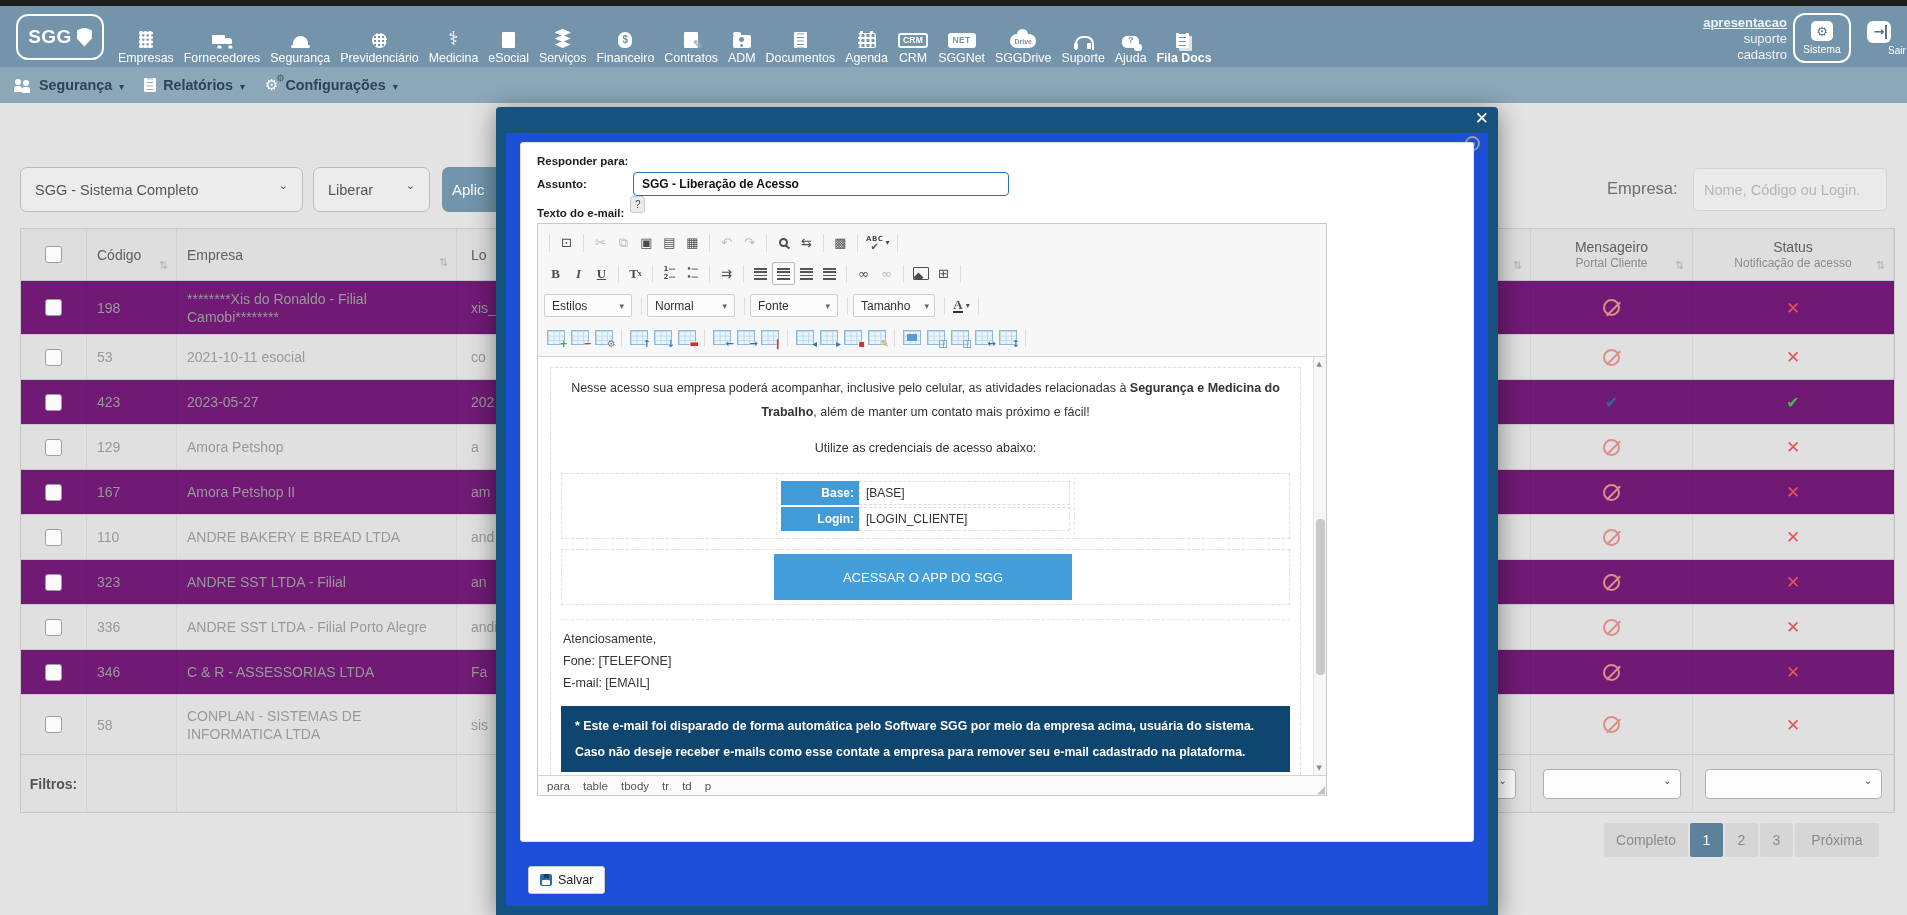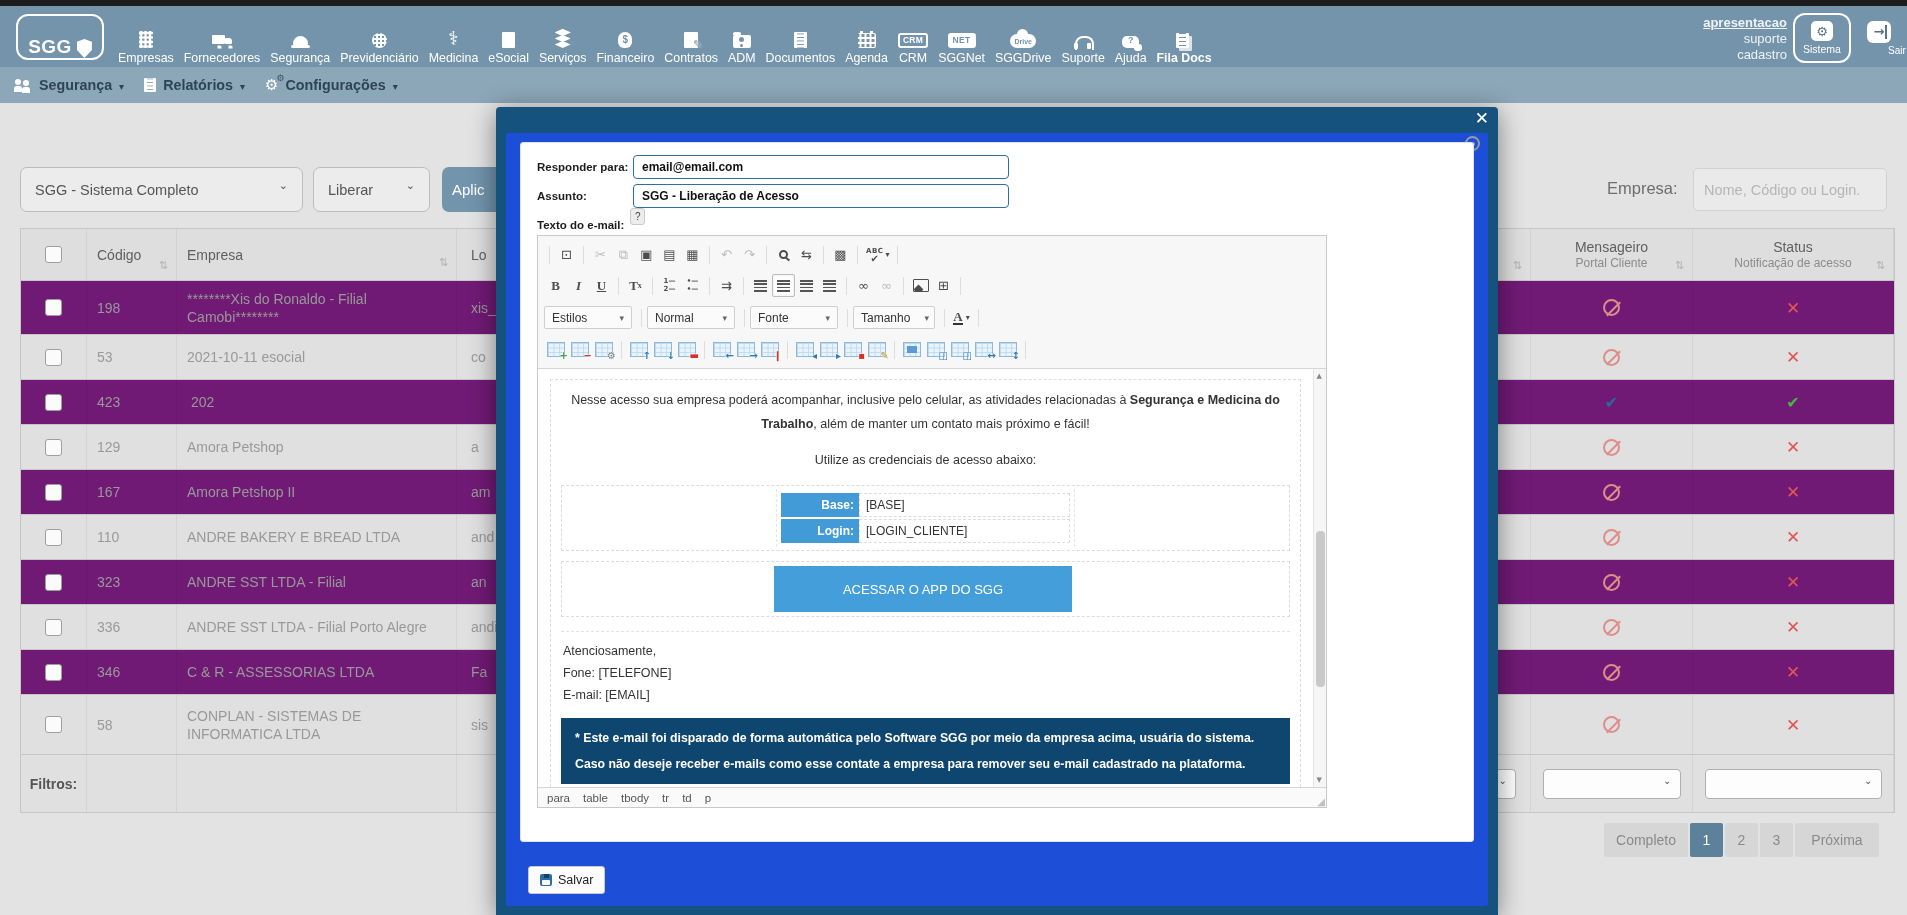--- a/index.html
+++ b/index.html
@@ -7,21 +7,21 @@
     font-family:"Liberation Sans", sans-serif; }
   .screen { position:relative; width:1907px; height:915px; overflow:hidden; background:#e3e3e3; }
   .ico { font-family:"DejaVu Sans", sans-serif; }
 
   
   .chrome { position:absolute; left:0; top:0; width:100%; height:6px; background:#1c1c1c; }
 
   
   .topbar { position:absolute; left:0; top:6px; width:100%; height:61px; background:#7494ab; }
   .logo { position:absolute; left:16px; top:8px; width:88px; height:46px; border:2px solid #fff;
-    border-radius:12px; display:flex; align-items:flex-end; justify-content:center; gap:5px;
+    border-radius:12px; display:flex; align-items:center; justify-content:center; gap:5px;
     color:#fff; font-size:19px; font-weight:700; letter-spacing:.5px; }
   .shield { width:15px; height:19px; background:#fff;
     clip-path:polygon(50% 0,100% 15%,100% 58%,50% 100%,0 58%,0 15%); }
   .mainnav { position:absolute; left:118px; top:7px; height:52px; display:flex; gap:10px; align-items:flex-end; }
   .nav-item { display:flex; flex-direction:column; align-items:center; justify-content:flex-end;
     color:#fff; cursor:pointer; }
   .nav-item .nico { height:28px; display:flex; align-items:flex-end; justify-content:center;
     font-size:19px; line-height:1; margin-bottom:3px; color:#fff; }
   .nav-item .nlabel { font-size:12.4px; white-space:nowrap; }
   .nav-item.bold .nlabel { font-weight:700; }
@@ -514,20 +514,21 @@
         </div>
       <div class="td c-sta">
           <span class="ic-x"></span>
         </div>
     </div>
     <div class="tr dark">
       <div class="td c-cb">
           <span class="cb"></span>
         </div>
       <div class="td c-cod">423</div>
+      <div class="td c-emp">2023-05-27</div>
       <div class="td c-log">202</div>
       <div class="td c-men">
           <span class="ic-ck-blue"></span>
         </div>
       <div class="td c-sta">
           <span class="ic-ck-green"></span>
         </div>
     </div>
     <div class="tr">
       <div class="td c-cb">
@@ -653,21 +654,20 @@
     <div class="pbtn word">Próxima</div>
   </div>
 
   <div class="modal">
     <span class="modal-close"></span>
     <div class="modal-inner">
       <span class="refresh"></span>
       <div class="panel">
         <div class="frow">
           <label>Responder para:</label>
-          <input value="email@email.com" style="">
         </div>
         <div class="frow">
           <label>Assunto:</label>
           <input value="SGG - Liberação de Acesso" style="">
         </div>
         <div class="body-label-row">
           <label>Texto do e-mail:</label>
           <span class="help-badge">?</span>
         </div>
 

